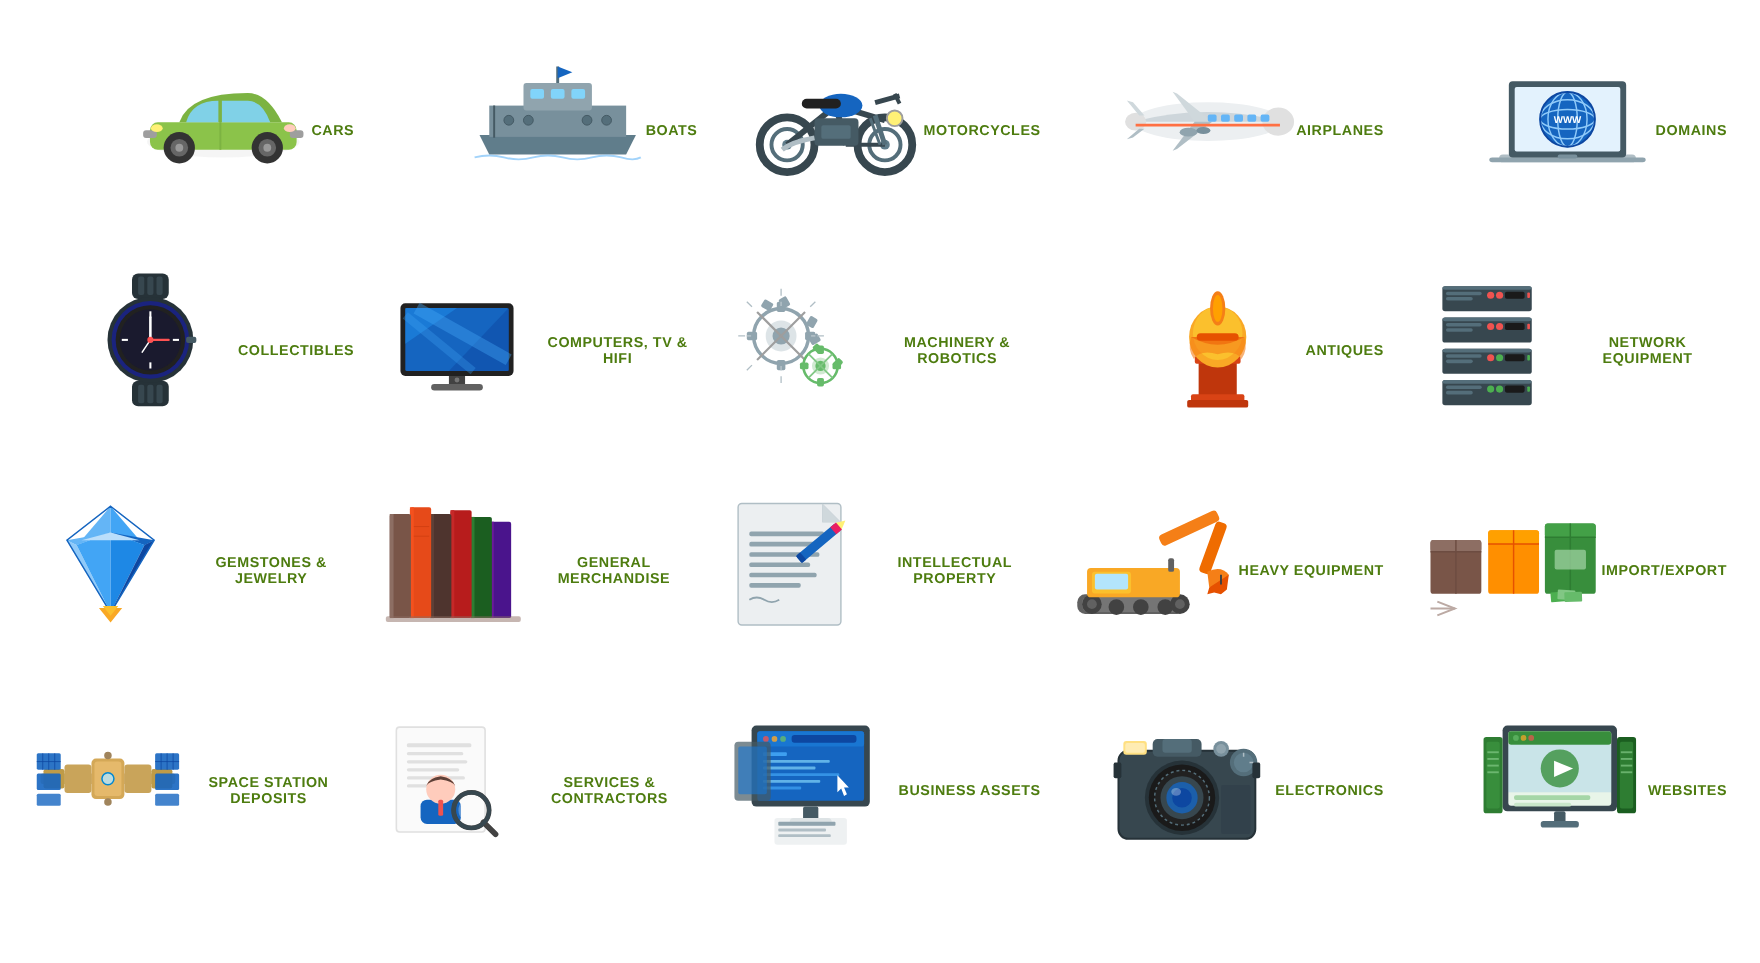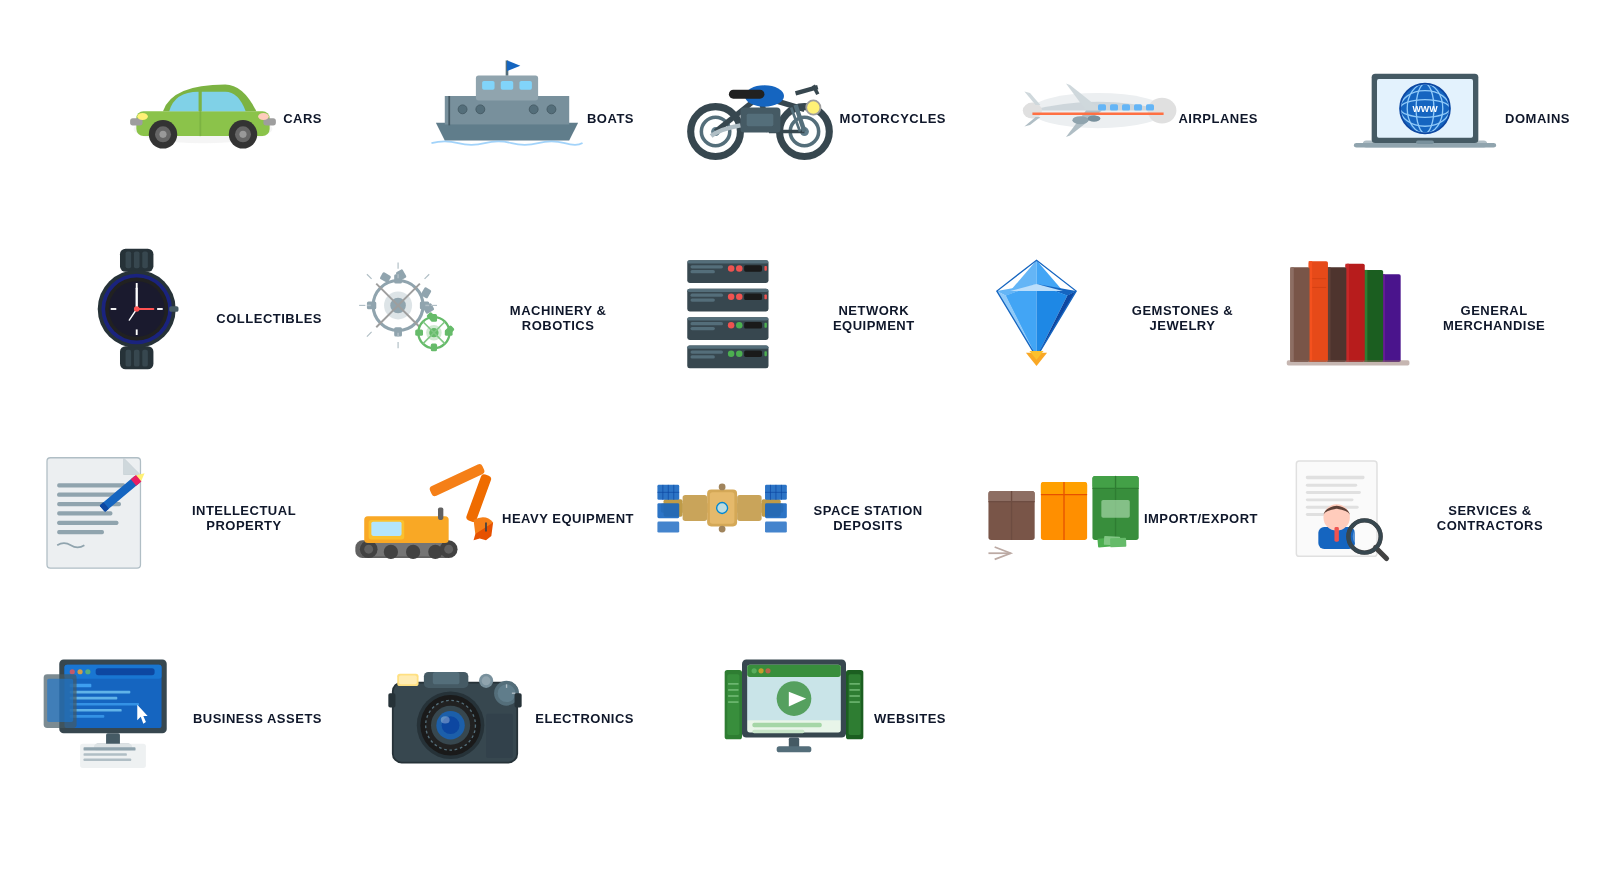--- a/index.html
+++ b/index.html
@@ -34,21 +34,21 @@
       margin-bottom: 18px;
     }
     .icon-area svg {
       max-width: 100%;
       max-height: 100%;
     }
     .category-label {
       font-size: 13px;
       font-weight: 700;
       letter-spacing: 0.5px;
-      color: #0f172a;
+      color: #4d7c0f;
       text-align: center;
       text-transform: uppercase;
     }
   </style>
 </head>
 <body>
 
 <div class="grid">
 
   <div class="category-item">
@@ -246,20 +246,43 @@
         <line x1="60" y1="70" x2="52" y2="82" stroke="white" stroke-width="1.5" stroke-linecap="round"></line>
 
         <circle cx="60" cy="70" r="3" fill="#FF5252"></circle>
 
         <rect x="95" y="67" width="10" height="6" rx="2" fill="#455A64"></rect>
       </svg>
     </div>
     <span class="category-label">COLLECTIBLES</span>
   </div>
 
+  <div class="category-item">
+    <div class="icon-area">
+      <svg viewBox="0 0 200 130" xmlns="http://www.w3.org/2000/svg">
+
+        <rect x="30" y="20" width="140" height="90" rx="6" fill="#212121"></rect>
+
+        <rect x="36" y="26" width="128" height="78" rx="2" fill="#1565C0"></rect>
+
+        <polygon points="36,26 100,26 36,70" fill="#1E88E5" opacity="0.6"></polygon>
+        <polygon points="164,26 164,104 90,104" fill="#0D47A1" opacity="0.5"></polygon>
+
+        <line x1="50" y1="26" x2="164" y2="90" stroke="#42A5F5" stroke-width="15" opacity="0.4"></line>
+        <line x1="36" y1="35" x2="120" y2="104" stroke="#42A5F5" stroke-width="10" opacity="0.3"></line>
+
+        <rect x="90" y="110" width="20" height="12" fill="#424242"></rect>
+
+        <rect x="68" y="120" width="64" height="8" rx="4" fill="#616161"></rect>
+
+        <circle cx="100" cy="115" r="3" fill="#757575"></circle>
+      </svg>
+    </div>
+    <span class="category-label">COMPUTERS, TV &amp; HIFI</span>
+  </div>
 
   <div class="category-item">
     <div class="icon-area">
       <svg viewBox="0 0 180 160" xmlns="http://www.w3.org/2000/svg">
 
         <g transform="translate(72, 75)">
           <circle cx="0" cy="0" r="32" fill="none" stroke="#90A4AE" stroke-width="4"></circle>
           <circle cx="0" cy="0" r="18" fill="#90A4AE" opacity="0.3"></circle>
           <circle cx="0" cy="0" r="10" fill="#90A4AE"></circle>
 
@@ -300,20 +323,44 @@
         <line x1="22" y1="75" x2="30" y2="75" stroke="#B0BEC5" stroke-width="1.5"></line>
         <line x1="114" y1="75" x2="122" y2="75" stroke="#B0BEC5" stroke-width="1.5"></line>
         <line x1="32" y1="35" x2="38" y2="41" stroke="#B0BEC5" stroke-width="1.5"></line>
         <line x1="32" y1="115" x2="38" y2="109" stroke="#B0BEC5" stroke-width="1.5"></line>
         <line x1="112" y1="35" x2="106" y2="41" stroke="#B0BEC5" stroke-width="1.5"></line>
       </svg>
     </div>
     <span class="category-label">MACHINERY &amp; ROBOTICS</span>
   </div>
 
+  <div class="category-item">
+    <div class="icon-area">
+      <svg viewBox="0 0 120 150" xmlns="http://www.w3.org/2000/svg">
+
+        <rect x="40" y="95" width="40" height="45" rx="2" fill="#BF360C"></rect>
+        <rect x="36" y="92" width="48" height="8" rx="2" fill="#D84315"></rect>
+        <rect x="32" y="132" width="56" height="8" rx="2" fill="#D84315"></rect>
+        <rect x="28" y="138" width="64" height="8" rx="2" fill="#BF360C"></rect>
+
+        <ellipse cx="60" cy="72" rx="30" ry="32" fill="#F9A825"></ellipse>
+        <ellipse cx="60" cy="68" rx="26" ry="28" fill="#FBC02D"></ellipse>
+
+        <ellipse cx="60" cy="42" rx="8" ry="18" fill="#F57F17"></ellipse>
+        <ellipse cx="60" cy="42" rx="5" ry="14" fill="#FFA000"></ellipse>
+
+        <path d="M32 72 Q60 88 88 72" fill="#E65100" opacity="0.8"></path>
+
+        <path d="M32 72 Q28 85 35 95 Q42 85 60 90 Q78 85 85 95 Q92 85 88 72" fill="#F57F17" opacity="0.6"></path>
+
+        <rect x="38" y="68" width="44" height="8" rx="4" fill="#E65100"></rect>
+      </svg>
+    </div>
+    <span class="category-label">ANTIQUES</span>
+  </div>
 
   <div class="category-item">
     <div class="icon-area">
       <svg viewBox="0 0 140 160" xmlns="http://www.w3.org/2000/svg">
 
         <rect x="20" y="20" width="100" height="28" rx="3" fill="#37474F"></rect>
         <rect x="20" y="20" width="100" height="4" rx="3" fill="#546E7A"></rect>
         <rect x="90" y="26" width="22" height="8" rx="2" fill="#1A1A1A"></rect>
         <rect x="115" y="27" width="3" height="6" rx="1" fill="#EF5350"></rect>
         <circle cx="84" cy="30" r="4" fill="#EF5350"></circle>
@@ -471,20 +518,52 @@
         <path d="M150 98 L148 105 L155 103 L162 105 L168 100 L170 85" fill="#E65100"></path>
 
         <line x1="162" y1="85" x2="162" y2="95" stroke="#424242" stroke-width="2"></line>
       </svg>
     </div>
     <span class="category-label">HEAVY EQUIPMENT</span>
   </div>
 
   <div class="category-item">
     <div class="icon-area">
+      <svg viewBox="0 0 180 130" xmlns="http://www.w3.org/2000/svg">
+
+        <rect x="5" y="45" width="52" height="55" rx="3" fill="#795548"></rect>
+        <rect x="5" y="45" width="52" height="12" rx="3" fill="#8D6E63"></rect>
+        <line x1="31" y1="45" x2="31" y2="100" stroke="#6D4C41" stroke-width="1.5"></line>
+        <line x1="5" y1="57" x2="57" y2="57" stroke="#6D4C41" stroke-width="1.5"></line>
+
+        <rect x="64" y="35" width="52" height="65" rx="3" fill="#FF8F00"></rect>
+        <rect x="64" y="35" width="52" height="14" rx="3" fill="#FFA000"></rect>
+        <line x1="90" y1="35" x2="90" y2="100" stroke="#E65100" stroke-width="1.5"></line>
+        <line x1="64" y1="49" x2="116" y2="49" stroke="#E65100" stroke-width="1.5"></line>
+
+        <rect x="122" y="28" width="52" height="72" rx="3" fill="#388E3C"></rect>
+        <rect x="122" y="28" width="52" height="14" rx="3" fill="#43A047"></rect>
+        <line x1="148" y1="28" x2="148" y2="100" stroke="#2E7D32" stroke-width="1.5"></line>
+        <line x1="122" y1="42" x2="174" y2="42" stroke="#2E7D32" stroke-width="1.5"></line>
+
+        <rect x="132" y="55" width="32" height="20" rx="2" fill="#A5D6A7" opacity="0.7"></rect>
+
+        <rect x="128" y="98" width="18" height="10" rx="1" fill="#4CAF50" transform="rotate(-5, 137, 103)"></rect>
+        <rect x="135" y="96" width="18" height="10" rx="1" fill="#81C784" transform="rotate(3, 144, 101)"></rect>
+        <rect x="142" y="98" width="18" height="10" rx="1" fill="#66BB6A" transform="rotate(-2, 151, 103)"></rect>
+
+        <path d="M12 108 L30 115 L12 122" fill="none" stroke="#BCAAA4" stroke-width="2"></path>
+        <path d="M30 115 L5 115" stroke="#BCAAA4" stroke-width="2"></path>
+      </svg>
+    </div>
+    <span class="category-label">IMPORT/EXPORT</span>
+  </div>
+
+  <div class="category-item">
+    <div class="icon-area">
       <svg viewBox="0 0 200 140" xmlns="http://www.w3.org/2000/svg">
 
         <rect x="10" y="62" width="180" height="14" rx="3" fill="#CFB483"></rect>
 
         <rect x="78" y="42" width="44" height="54" rx="6" fill="#D4A857"></rect>
         <rect x="82" y="46" width="36" height="46" rx="4" fill="#E5B96B"></rect>
 
         <rect x="42" y="50" width="36" height="38" rx="4" fill="#C9A45A"></rect>
         <rect x="14" y="56" width="28" height="26" rx="3" fill="#BF9B47"></rect>
 
@@ -510,52 +589,20 @@
         <line x1="187" y1="35" x2="187" y2="57" stroke="#0D47A1" stroke-width="1"></line>
 
         <circle cx="100" cy="38" r="5" fill="#A0845C"></circle>
         <circle cx="100" cy="100" r="5" fill="#A0845C"></circle>
 
         <circle cx="100" cy="69" r="8" fill="#B3E5FC" opacity="0.8"></circle>
         <circle cx="100" cy="69" r="8" fill="none" stroke="#0288D1" stroke-width="2"></circle>
       </svg>
     </div>
     <span class="category-label">SPACE STATION DEPOSITS</span>
-  </div>
-
-  <div class="category-item">
-    <div class="icon-area">
-      <svg viewBox="0 0 180 130" xmlns="http://www.w3.org/2000/svg">
-
-        <rect x="5" y="45" width="52" height="55" rx="3" fill="#795548"></rect>
-        <rect x="5" y="45" width="52" height="12" rx="3" fill="#8D6E63"></rect>
-        <line x1="31" y1="45" x2="31" y2="100" stroke="#6D4C41" stroke-width="1.5"></line>
-        <line x1="5" y1="57" x2="57" y2="57" stroke="#6D4C41" stroke-width="1.5"></line>
-
-        <rect x="64" y="35" width="52" height="65" rx="3" fill="#FF8F00"></rect>
-        <rect x="64" y="35" width="52" height="14" rx="3" fill="#FFA000"></rect>
-        <line x1="90" y1="35" x2="90" y2="100" stroke="#E65100" stroke-width="1.5"></line>
-        <line x1="64" y1="49" x2="116" y2="49" stroke="#E65100" stroke-width="1.5"></line>
-
-        <rect x="122" y="28" width="52" height="72" rx="3" fill="#388E3C"></rect>
-        <rect x="122" y="28" width="52" height="14" rx="3" fill="#43A047"></rect>
-        <line x1="148" y1="28" x2="148" y2="100" stroke="#2E7D32" stroke-width="1.5"></line>
-        <line x1="122" y1="42" x2="174" y2="42" stroke="#2E7D32" stroke-width="1.5"></line>
-
-        <rect x="132" y="55" width="32" height="20" rx="2" fill="#A5D6A7" opacity="0.7"></rect>
-
-        <rect x="128" y="98" width="18" height="10" rx="1" fill="#4CAF50" transform="rotate(-5, 137, 103)"></rect>
-        <rect x="135" y="96" width="18" height="10" rx="1" fill="#81C784" transform="rotate(3, 144, 101)"></rect>
-        <rect x="142" y="98" width="18" height="10" rx="1" fill="#66BB6A" transform="rotate(-2, 151, 103)"></rect>
-
-        <path d="M12 108 L30 115 L12 122" fill="none" stroke="#BCAAA4" stroke-width="2"></path>
-        <path d="M30 115 L5 115" stroke="#BCAAA4" stroke-width="2"></path>
-      </svg>
-    </div>
-    <span class="category-label">IMPORT/EXPORT</span>
   </div>
 
   <div class="category-item">
     <div class="icon-area">
       <svg viewBox="0 0 180 160" xmlns="http://www.w3.org/2000/svg">
 
         <rect x="25" y="15" width="110" height="130" rx="4" fill="#FAFAFA"></rect>
         <rect x="25" y="15" width="110" height="130" rx="4" fill="none" stroke="#E0E0E0" stroke-width="2"></rect>
 
         <rect x="38" y="35" width="80" height="5" rx="2" fill="#E0E0E0"></rect>

